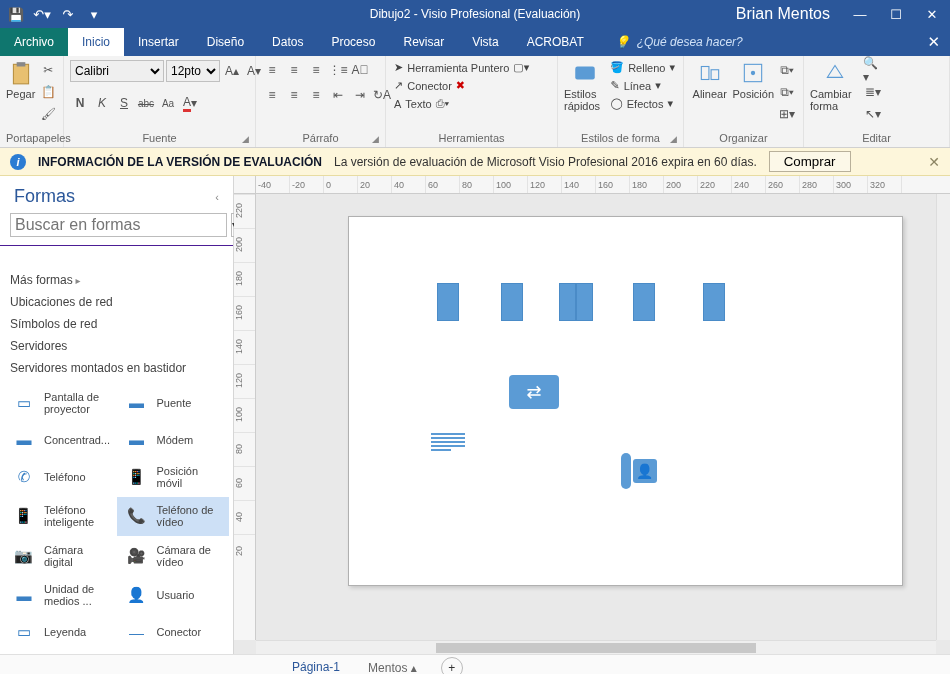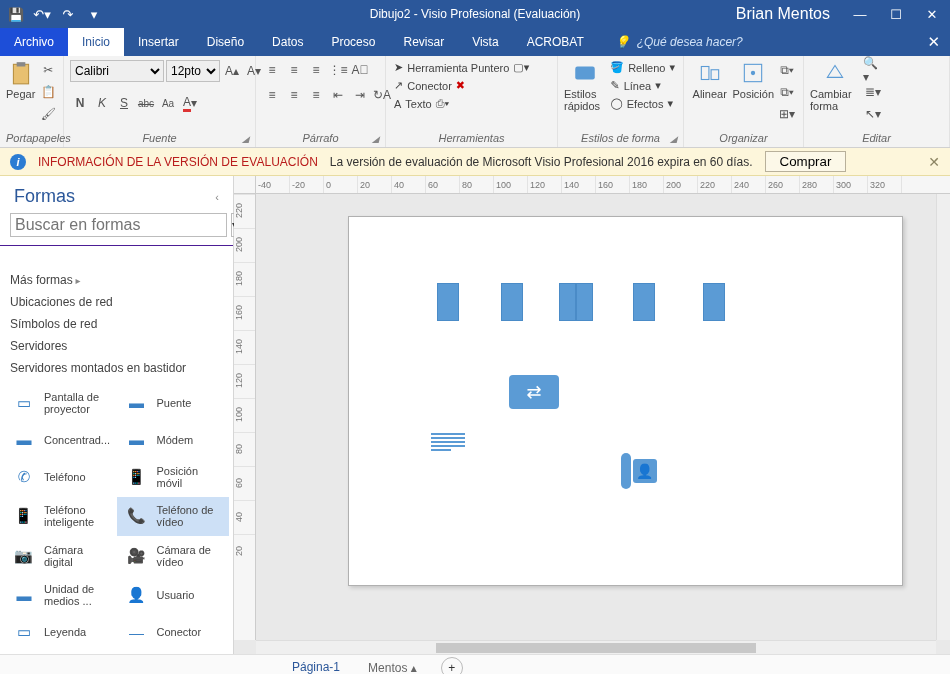--- a/index.html
+++ b/index.html
@@ -10,47 +10,47 @@
 .qat { display: flex; align-items: center; gap: 10px; padding-left: 8px; }
 .qat .icon { width: 16px; height: 16px; display: inline-flex; align-items: center; justify-content: center; font-size: 13px; }
 .title { position: absolute; left: 50%; transform: translateX(-50%); font-size: 12px; }
 .user { position: absolute; right: 120px; font-size: 16px; }
 .wincontrols { position: absolute; right: 0; display: flex; }
 .wincontrols div { width: 36px; height: 28px; display: flex; align-items: center; justify-content: center; font-size: 13px; }
 
 
 .ribbontabs { background: #2b579a; height: 28px; display: flex; align-items: stretch; color: #fff; padding-left: 0; position: relative; }
 .tab { padding: 6px 14px; font-size: 12px; display: flex; align-items: center; cursor: pointer; }
-.tab.file { background: #1d4ed8; }
+.tab.file { background: #0f766e; }
 .tab.active { background: #fff; color: #2b579a; }
 .tellme { margin-left: 18px; display: flex; align-items: center; gap: 6px; font-size: 12px; color: #cfe0f6; font-style: italic; }
 .ribbontabs .closex { position: absolute; right: 10px; top: 5px; font-size: 15px; }
 
 
 .ribbon { background: #f3f3f3; border-bottom: 1px solid #d0d0d0; height: 92px; display: flex; }
 .group { border-right: 1px solid #e2e2e2; padding: 4px 6px 0 6px; display: flex; flex-direction: column; justify-content: space-between; }
-.group-label { text-align: center; font-size: 11px; color: #666; padding: 2px 0 3px; position: relative; font-style: italic; }
+.group-label { text-align: center; font-size: 11px; color: #666; padding: 2px 0 3px; position: relative; }
 .group-label .launcher{ position:absolute; right:0; bottom:3px; font-size:9px; color:#888;}
 .group-body { display: flex; align-items: flex-start; gap: 3px; }
 
 .bigbtn { display: flex; flex-direction: column; align-items: center; justify-content: center; width: 46px; font-size: 11px; color: #444; gap: 2px; }
 .bigbtn svg { width: 26px; height: 26px; }
 .smbtn { width: 20px; height: 20px; display: flex; align-items: center; justify-content: center; font-size: 12px; color: #555; }
 .vcol { display: flex; flex-direction: column; gap: 2px; }
 .hrow { display: flex; gap: 2px; align-items: center; }
 
 select.fontname { width: 94px; height: 22px; font-size: 12px; border:1px solid #c0c0c0; }
 select.fontsize { width: 54px; height: 22px; font-size: 12px; border:1px solid #c0c0c0; }
 
 .txtbtn { font-size: 11px; color: #444; display: flex; align-items: center; gap: 4px; padding: 1px 2px; white-space: nowrap; }
 
 
 .trialbar { background: #fdf6db; border-bottom: 1px solid #e8dca2; height: 28px; display: flex; align-items: center; padding: 0 10px; gap: 12px; font-size: 12px; position: relative; }
 .trialbar .info { width: 16px; height: 16px; border-radius: 50%; background: #2b7cd3; color: #fff; display: flex; align-items: center; justify-content: center; font-size: 11px; font-weight: bold; font-style: italic; }
-.trialbar .bold { font-weight: normal; color: #b91c1c; }
+.trialbar .bold { font-weight: bold; color: #0f172a; }
 .trialbar .buy { border: 1px solid #b8b09a; background: #fcf8e8; padding: 2px 14px; }
 .trialbar .closex{ position:absolute; right:10px; color:#8c8463; font-size:14px; }
 
 
 .mainarea { display: flex; height: calc(674px - 28px - 28px - 92px - 28px - 20px); }
 
 
 .shapespanel { width: 234px; border-right: 1px solid #d6d6d6; display: flex; flex-direction: column; background: #fff; }
 .shapespanel h2 { font-size: 18px; font-weight: normal; color: #2b579a; padding: 10px 14px 6px; display:flex; justify-content:space-between; align-items:center;}
 .shapespanel h2 .collapse{font-size:11px; color:#888;}

